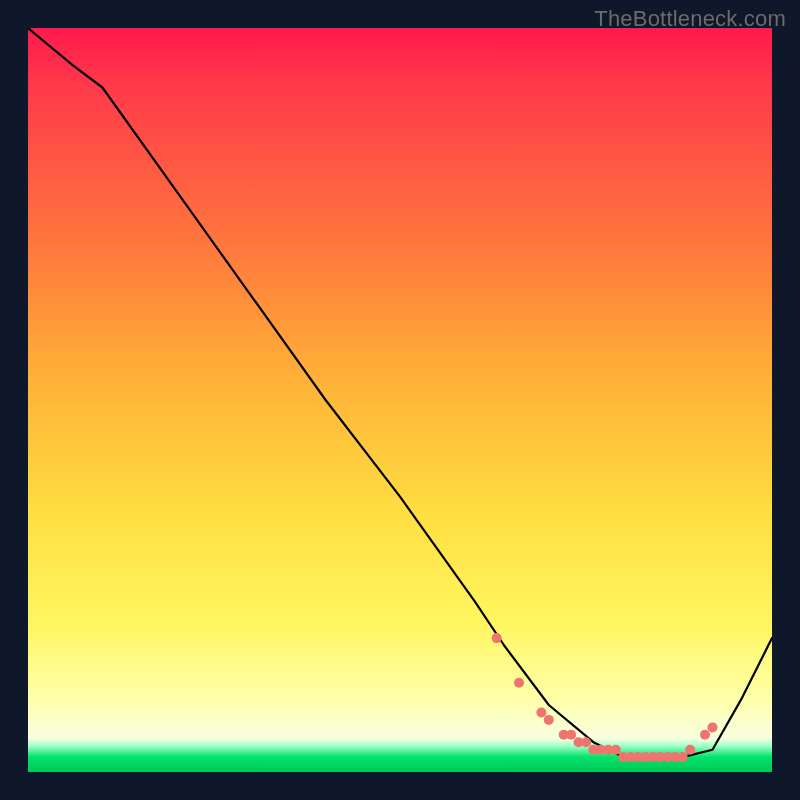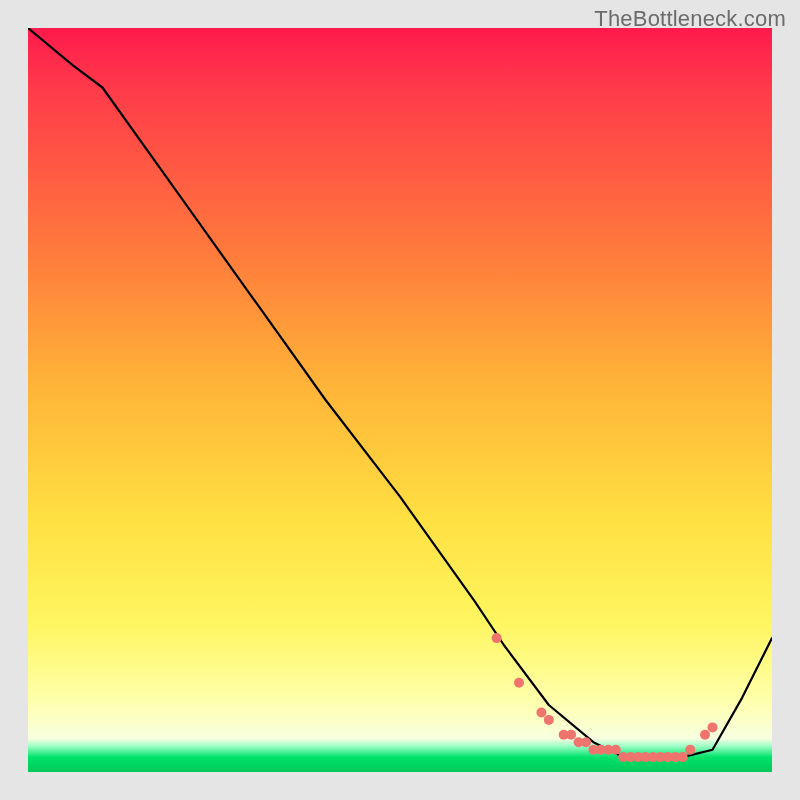--- a/index.html
+++ b/index.html
@@ -7,21 +7,21 @@
     padding: 0;
     width: 800px;
     height: 800px;
     background: #000;
     overflow: hidden;
     font-family: Arial, Helvetica, sans-serif;
   }
   .frame {
     position: absolute;
     inset: 0;
-    background: #e5e5e5;
+    background: #0f172a;
   }
   .plot {
     position: absolute;
     left: 28px;
     top: 28px;
     width: 744px;
     height: 744px;
     overflow: hidden;
   }
   .gradient {

